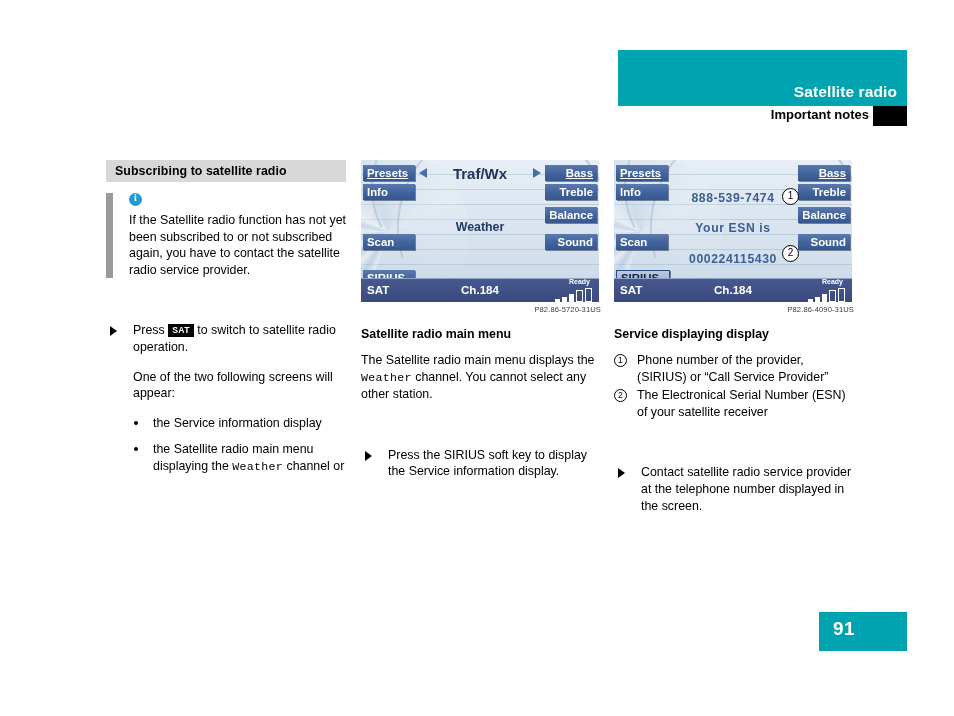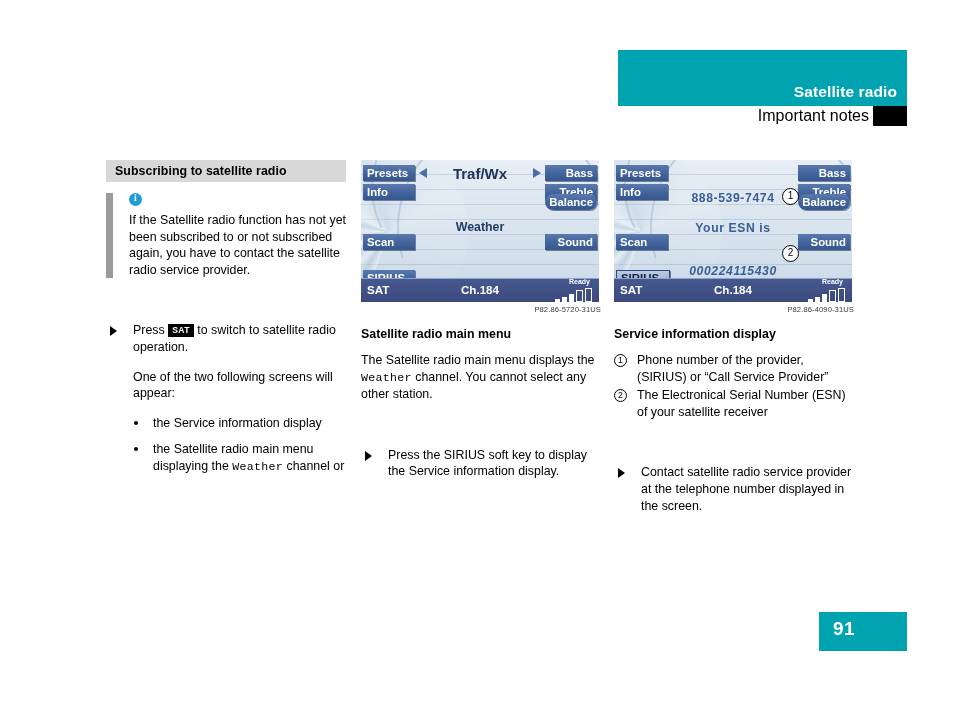--- a/index.html
+++ b/index.html
@@ -38,22 +38,22 @@
     position: absolute;
     left: 618px;
     top: 106px;
     width: 289px;
     height: 20px;
   }
   .header-sub-text {
     position: absolute;
     right: 38px;
     top: 1px;
-    font-size: 16px;
-    font-weight: normal;
+    font-size: 13px;
+    font-weight: bold;
     color: #000000;
   }
   .header-black-square {
     position: absolute;
     right: 0px;
     top: 0px;
     width: 34px;
     height: 20px;
     background: #000000;
   }
@@ -257,23 +257,23 @@
   }
   .softkey.left  { left: 2px;  width: 48px; padding-left: 4px; text-align: left; }
   .softkey.right { right: 2px; width: 48px; padding-right: 4px; text-align: right; }
   .softkey.active {
     background: linear-gradient(to bottom, #b9c9e3 0%, #94abd0 100%);
     color: #11203c;
     border: 1px solid #2e4a7d;
     line-height: 14px;
   }
 
-  .sk-r1 { top: 5px; }
+  .sk-r1 { top: 5px; text-decoration: underline; }
   .sk-r2 { top: 24px; }
-  .sk-r3 { top: 34px; border-radius: 8px; }
+  .sk-r3 { top: 47px; }
   .sk-r4 { top: 74px; }
   .sk-r5 { top: 110px; }
 
   .disp-topline {
     position: absolute;
     left: 0; right: 0;
     top: 5px;
     text-align: center;
     font-size: 15px;
     color: #20335c;
@@ -304,21 +304,21 @@
     left: 52px;
     right: 52px;
     text-align: center;
     color: #3a5f96;
     font-size: 12.2px;
     font-weight: bold;
     letter-spacing: .6px;
   }
   .esn-l1 { top: 31px; }
   .esn-l2 { top: 61px; }
-  .esn-l3 { top: 104px; font-style: italic; }
+  .esn-l3 { top: 92px; }
 
   .callout {
     position: absolute;
     width: 15px; height: 15px;
     border: 1.6px solid #000;
     background: #ffffff;
     border-radius: 50%;
     font-size: 10px;
     line-height: 13px;
     text-align: center;
@@ -535,21 +535,21 @@
           <i></i>
           <i></i>
           <i></i>
           <i></i>
         </div>
     </div>
   </div>
 
   <div class="img-code">P82.86-4090-31US</div>
 
-  <div class="fig-caption">Service information display</div>
+  <div class="fig-caption">Service displaying display</div>
 
   <div class="num-item">
     <span class="num-circle">1</span>
     <span>Phone number of the provider, (SIRIUS) or “Call Service Provider”</span>
   </div>
 
   <div class="num-item" style="margin-bottom:13px">
     <span class="num-circle">2</span>
     <span>The Electronical Serial Number (ESN) of your satellite receiver</span>
   </div>

